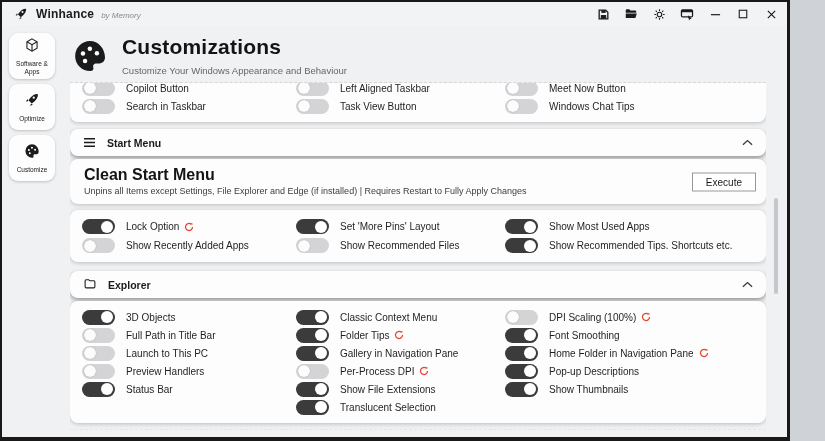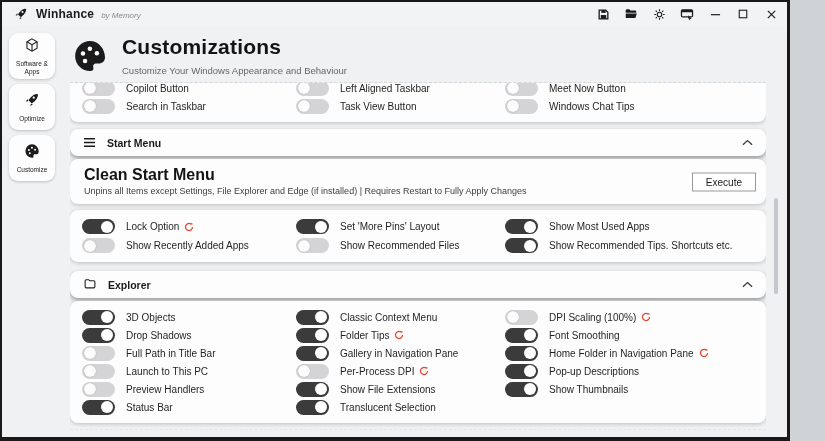--- a/index.html
+++ b/index.html
@@ -316,26 +316,20 @@
         <div class="card toggle-card explorer">
           <div class="toggle-grid">
             <div>
                 <div class="toggle-row">
                   <span class="switch on">
                     <span class="knob"></span>
                   </span>
                   <span class="toggle-label">3D Objects</span>
                 </div>
                 <div class="toggle-row">
-                  <span class="switch on">
-                    <span class="knob"></span>
-                  </span>
-                  <span class="toggle-label">Drop Shadows</span>
-                </div>
-                <div class="toggle-row">
                   <span class="switch off">
                     <span class="knob"></span>
                   </span>
                   <span class="toggle-label">Full Path in Title Bar</span>
                 </div>
                 <div class="toggle-row">
                   <span class="switch off">
                     <span class="knob"></span>
                   </span>
                   <span class="toggle-label">Launch to This PC</span>

